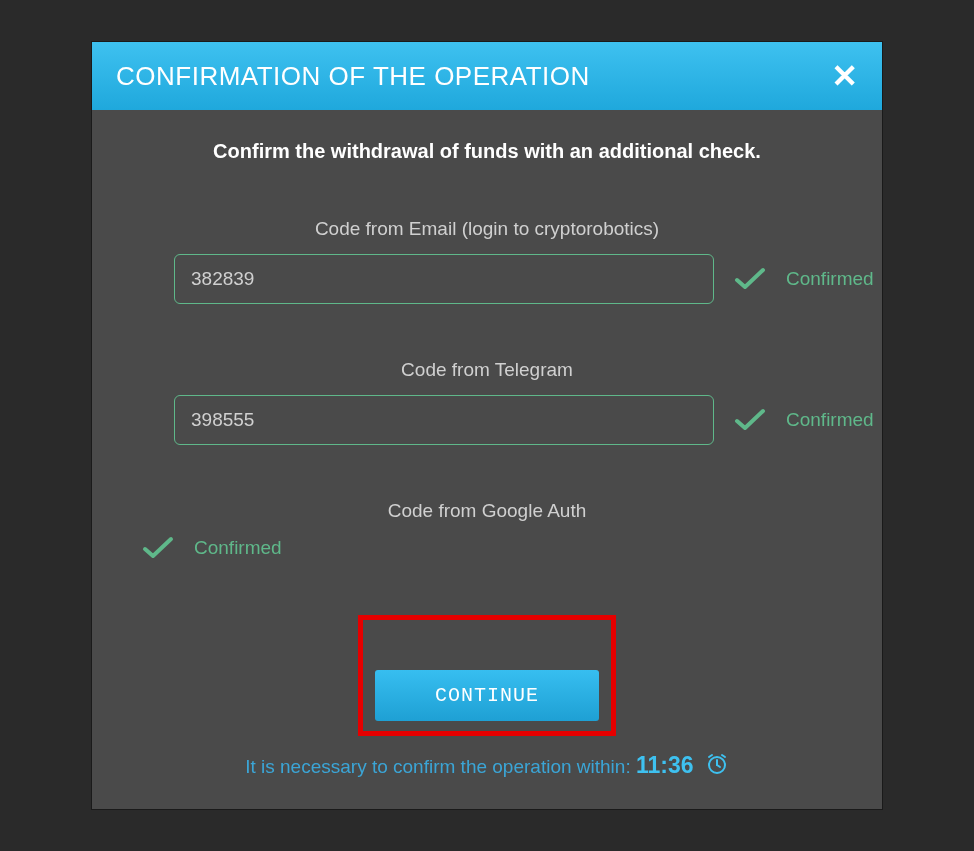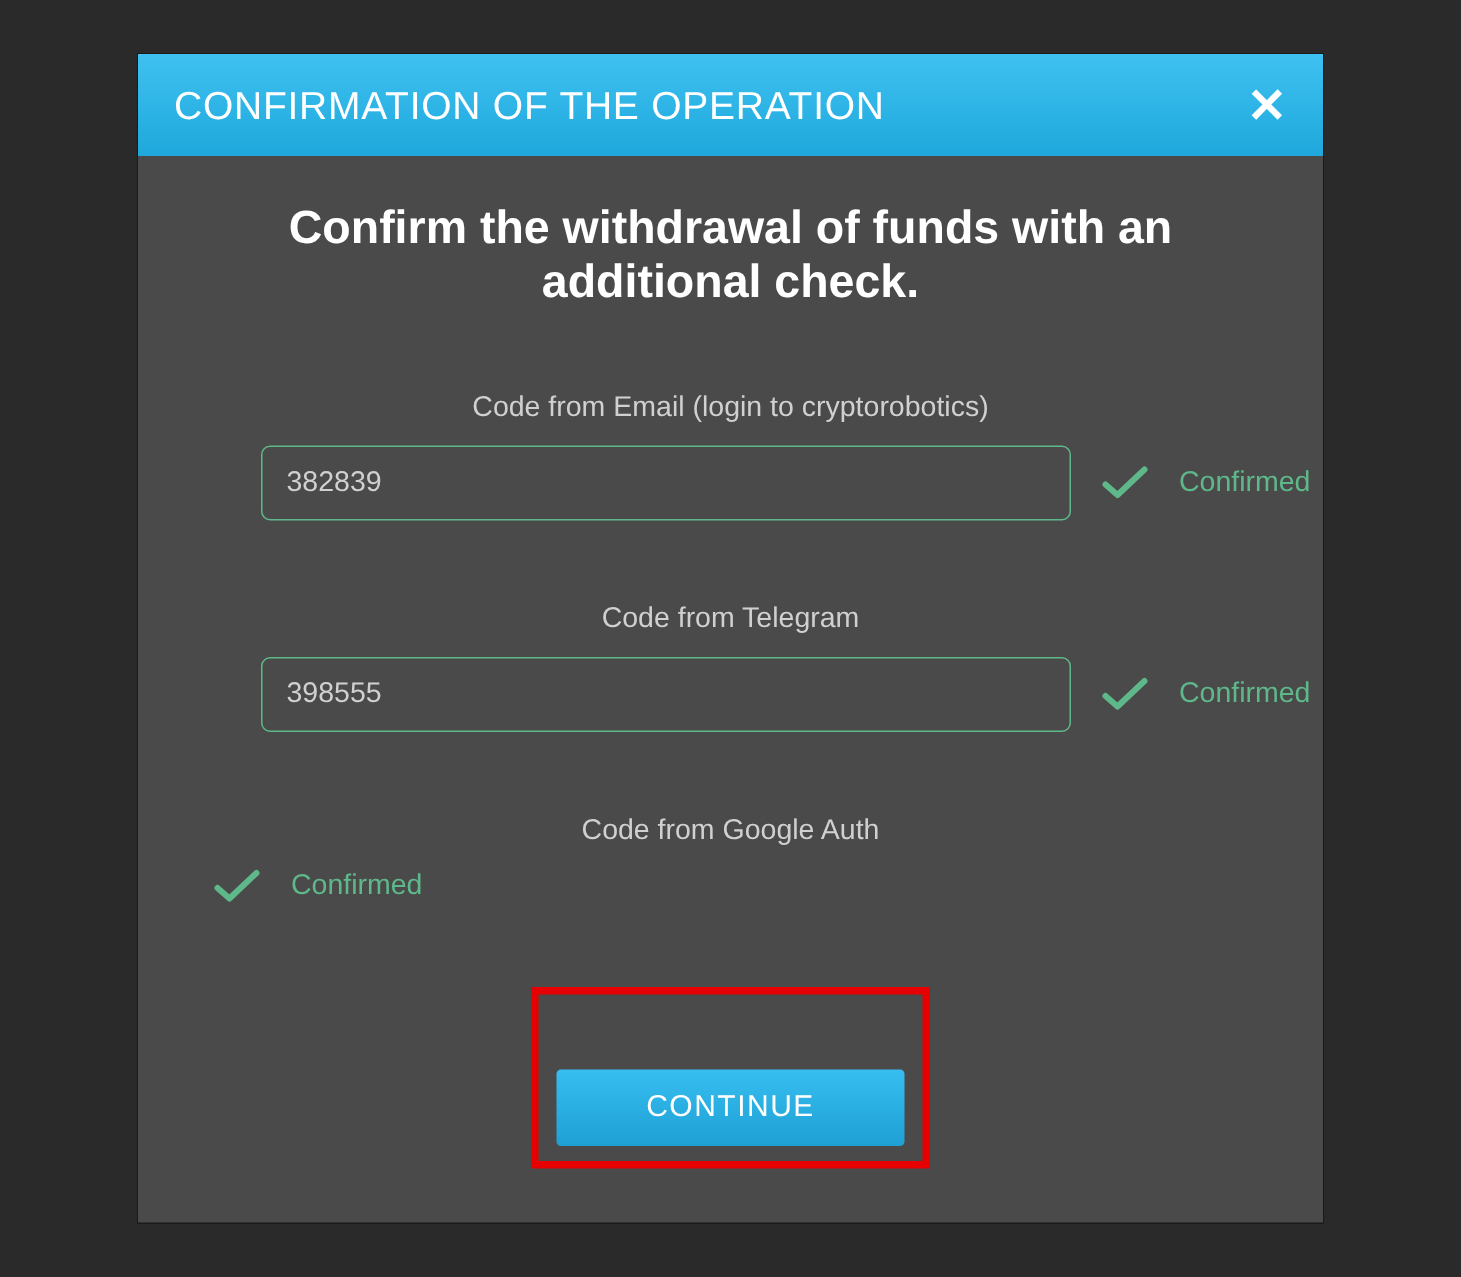--- a/index.html
+++ b/index.html
@@ -49,21 +49,21 @@
       background: none;
       border: none;
     }
     
     .modal-body {
       padding: 30px 50px 24px 50px;
     }
     
     .subtitle {
       color: #ffffff;
-      font-size: 31px;
+      font-size: 20px;
       font-weight: 600;
       text-align: center;
       margin-bottom: 55px;
     }
     
     .field-group {
       margin-bottom: 55px;
     }
     
     .field-label {
@@ -126,21 +126,21 @@
     .continue-btn {
       background: linear-gradient(to bottom, #37bef0, #1ea0d4);
       border: none;
       color: #ffffff;
       font-size: 20px;
       font-weight: 400;
       letter-spacing: 1px;
       padding: 14px 60px;
       border-radius: 3px;
       cursor: pointer;
-      font-family: Liberation Sans, sans-serif;
+      font-family: Liberation Mono, monospace;
       margin-top: 40px;
     }
     
     .footer-text {
       text-align: center;
       color: #3ba5d6;
       font-size: 19px;
       line-height: 1.5;
     }
     
@@ -213,15 +213,27 @@
       </div>
     </div>
 
     <div class="button-container">
       <div class="highlight-box">
         <button class="continue-btn">CONTINUE</button>
       </div>
     </div>
 
     <div class="footer-text">
+      <div>
+        <span>It is necessary to confirm the operation within: </span><span class="timer">11:36</span>
+        <span class="clock-icon">
+          <svg viewBox="0 0 24 24" fill="#3ec1f0">
+            <circle cx="12" cy="13" r="8" fill="none" stroke="#3ec1f0" stroke-width="2"></circle>
+            <line x1="12" y1="13" x2="12" y2="8" stroke="#3ec1f0" stroke-width="2" stroke-linecap="round"></line>
+            <line x1="12" y1="13" x2="15" y2="15" stroke="#3ec1f0" stroke-width="2" stroke-linecap="round"></line>
+            <line x1="7" y1="3" x2="4" y2="5" stroke="#3ec1f0" stroke-width="2" stroke-linecap="round"></line>
+            <line x1="17" y1="3" x2="20" y2="5" stroke="#3ec1f0" stroke-width="2" stroke-linecap="round"></line>
+          </svg>
+        </span>
+      </div>
     </div>
   </div>
 </div>
 
 </body></html>

